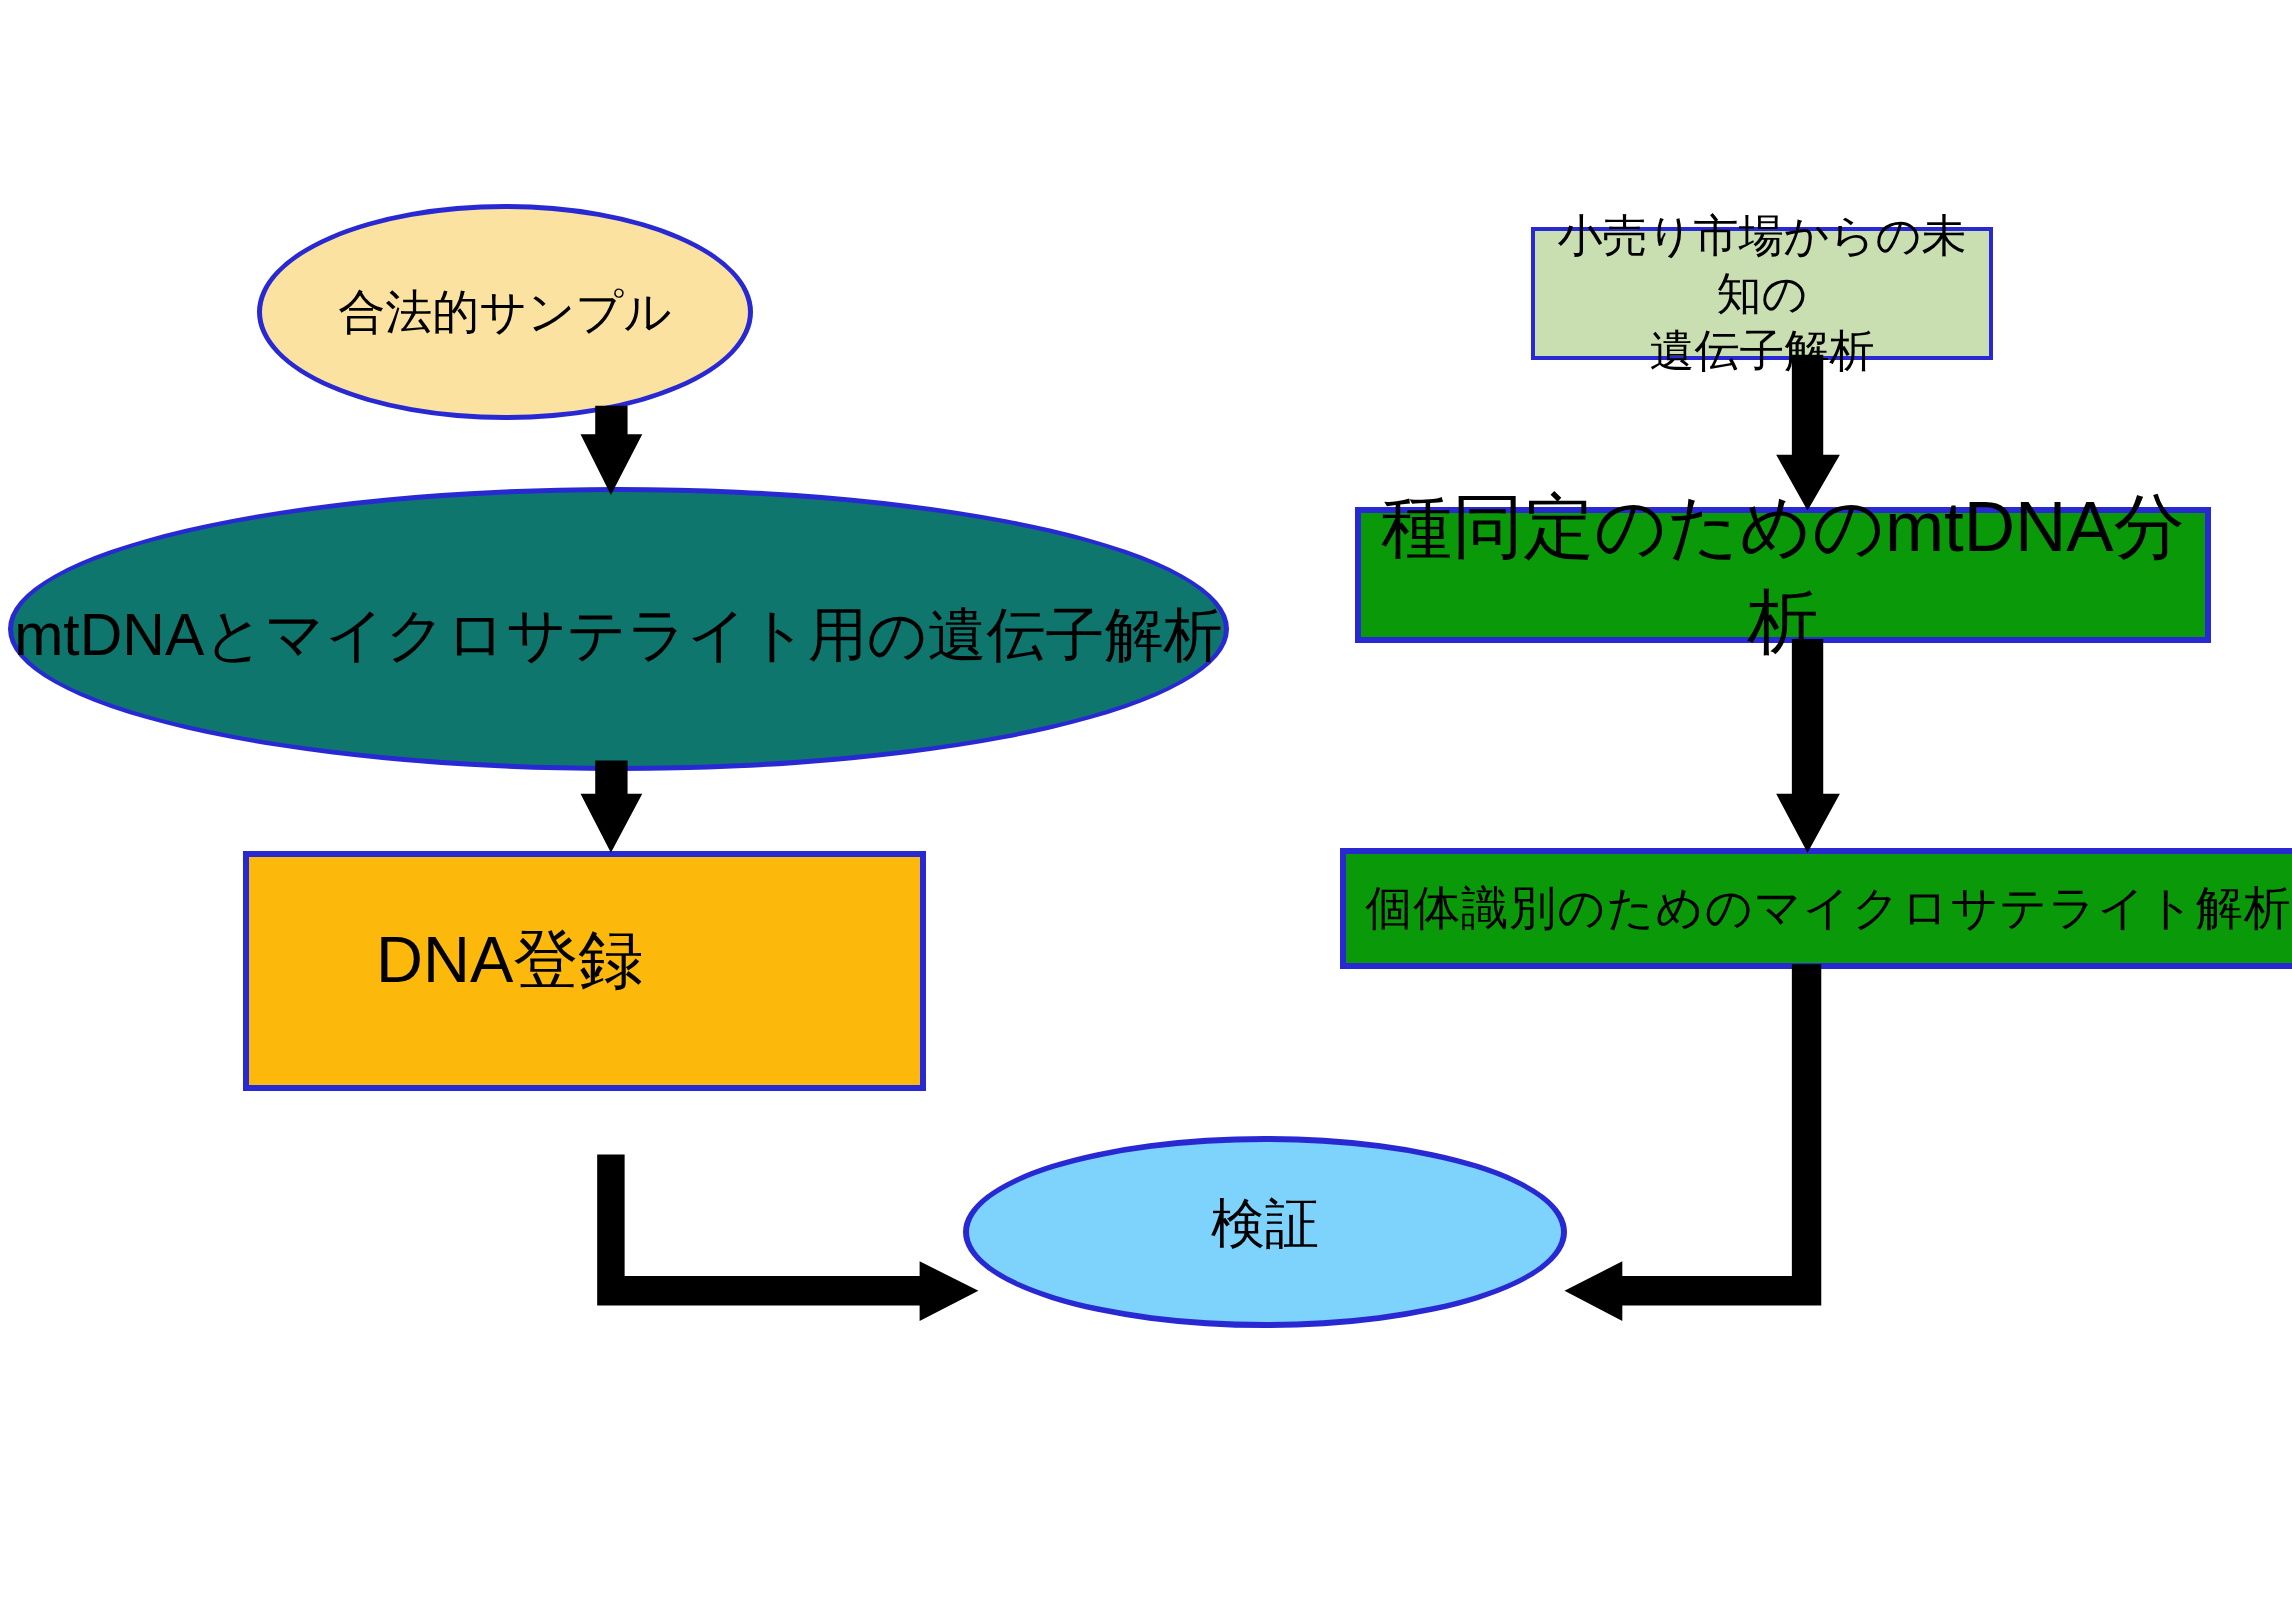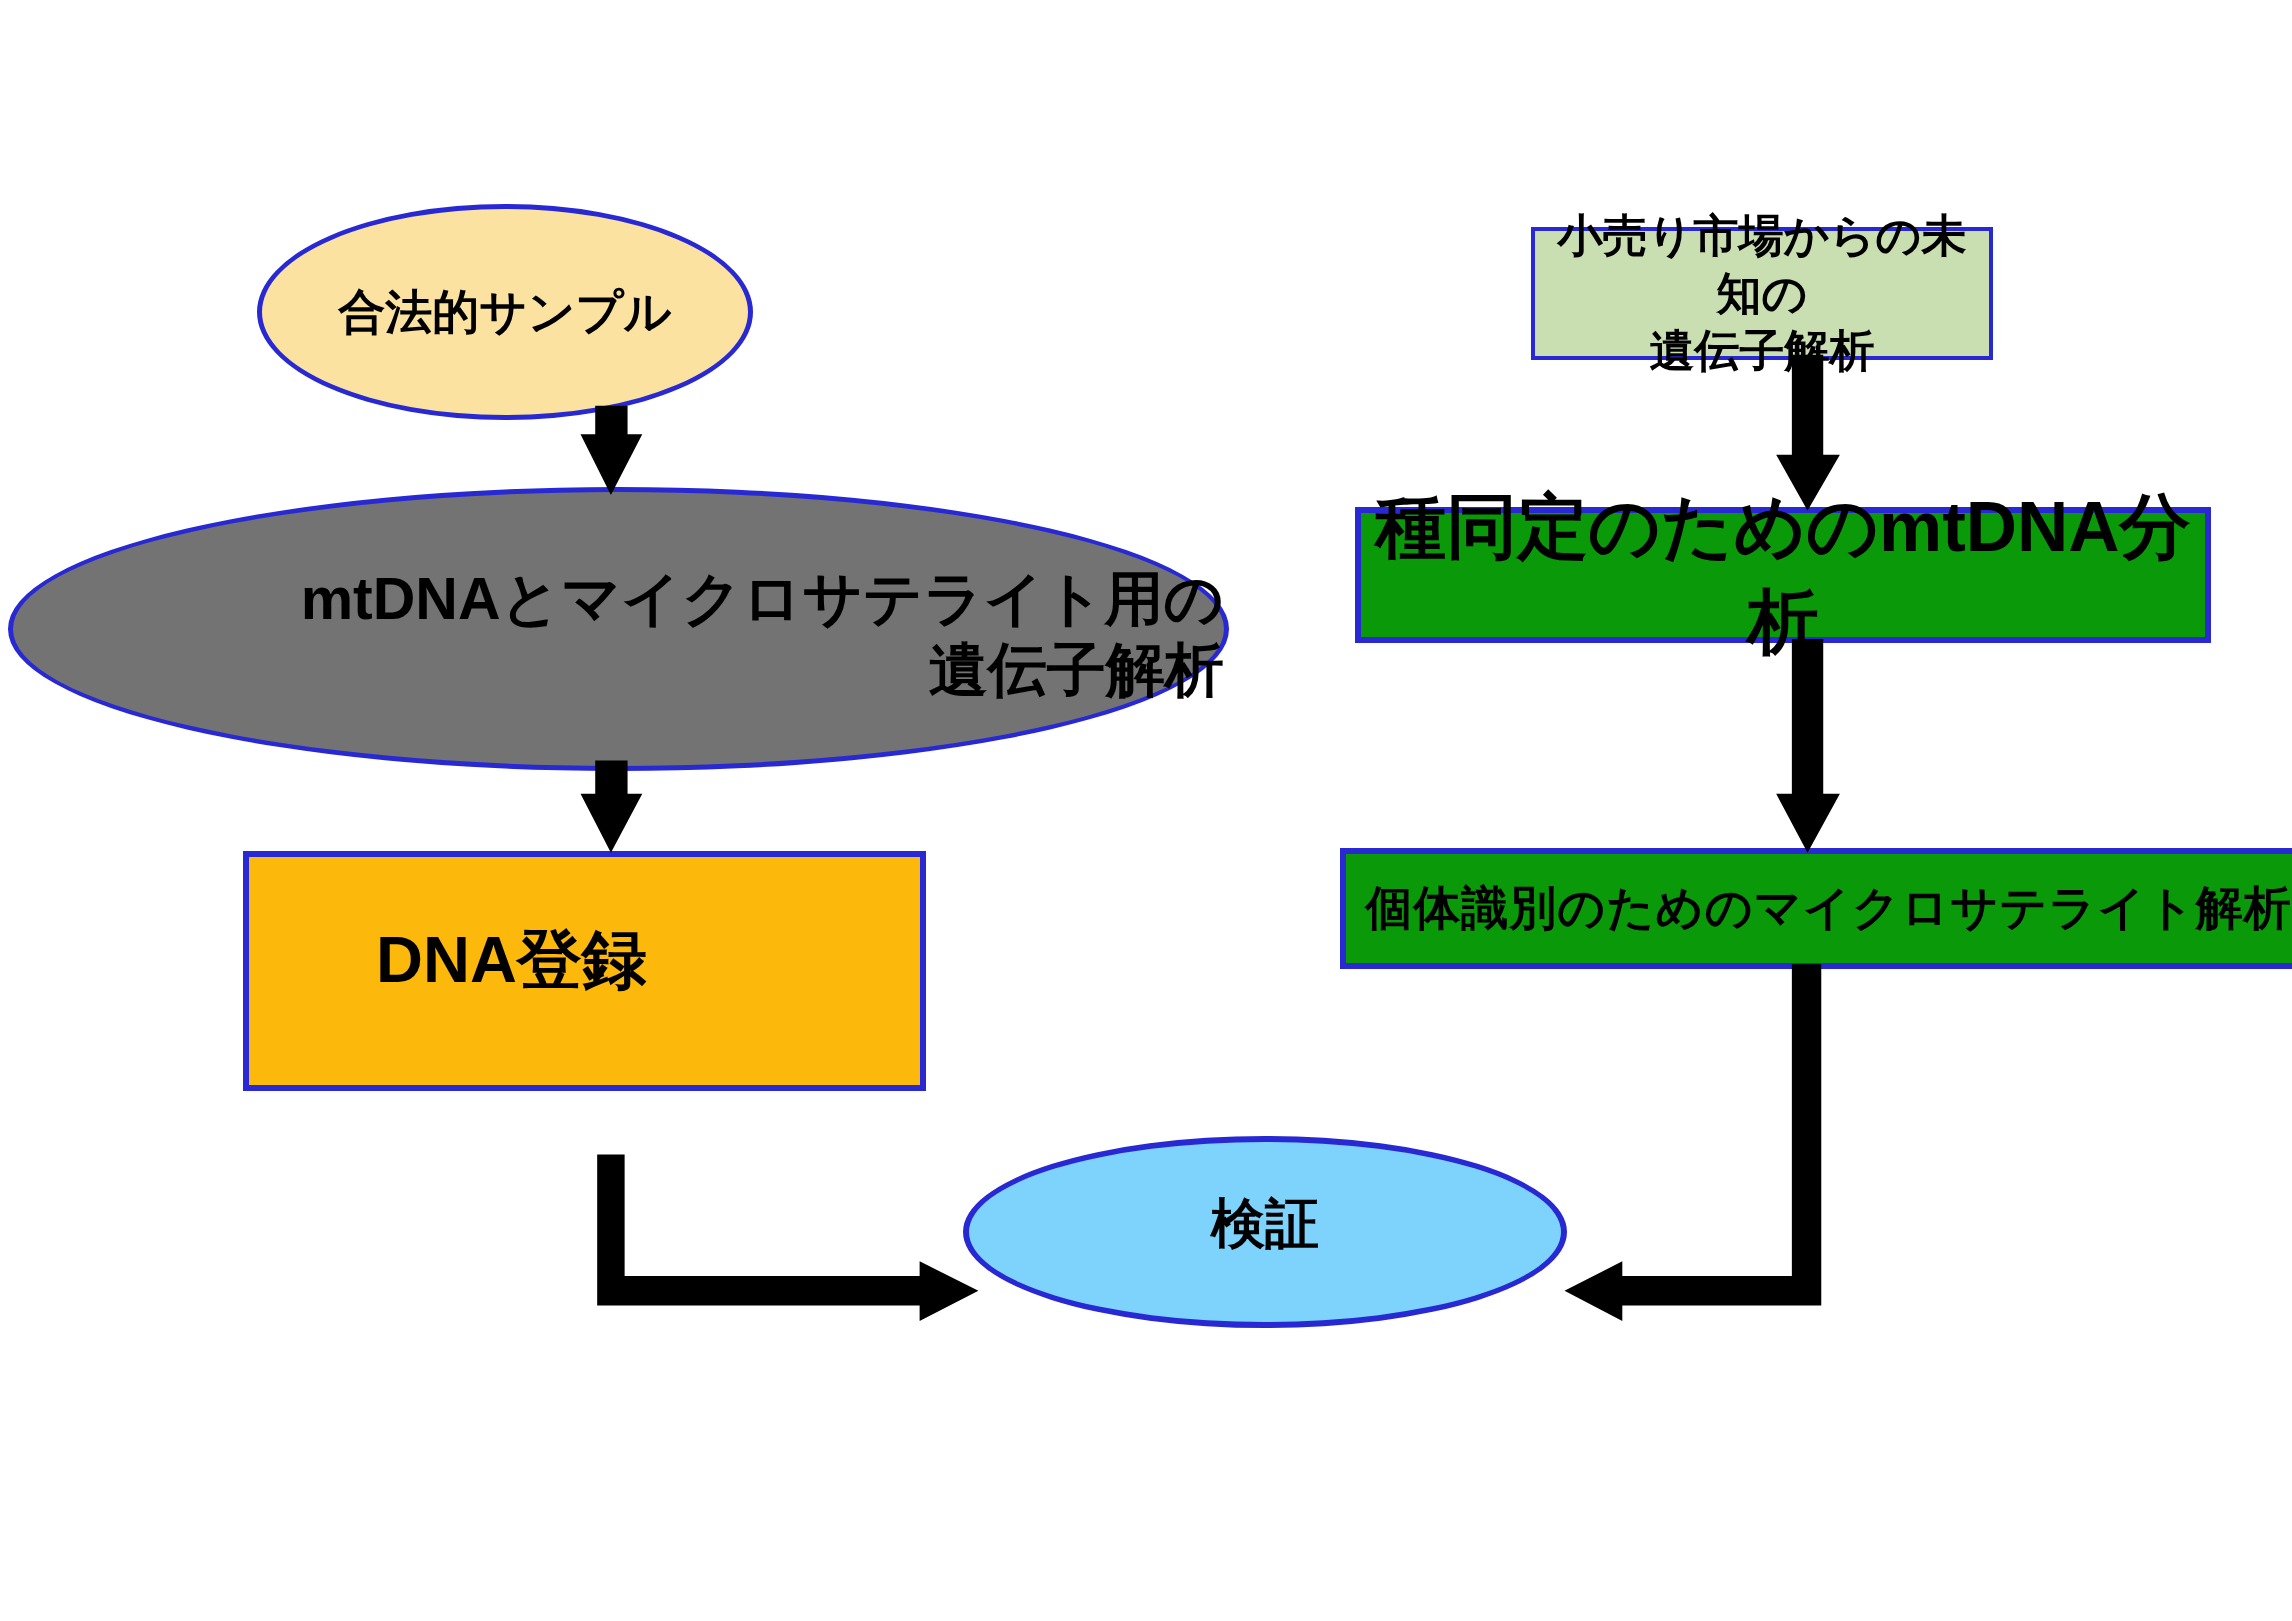--- a/index.html
+++ b/index.html
@@ -12,36 +12,34 @@
     overflow: hidden;
   }
   .node {
     position: absolute;
     box-sizing: border-box;
     display: flex;
     align-items: center;
     justify-content: center;
     text-align: center;
     color: #000000;
-    font-weight: bold;
+    font-weight: normal;
     z-index: 1;
   }
   .ellipse { border-radius: 50%; }
 
   .ellipse-legal {
     left: 257px; top: 204px; width: 496px; height: 216px;
     background: #FBE2A0; border: 5.9px solid #2929D4;
     font-size: 47px;
   }
   .ellipse-genetic {
     left: 7.8px; top: 487px; width: 1221px; height: 284px;
-    background: #737373; border: 5.9px solid #2929D4;
+    background: #0f766e; border: 5.9px solid #2929D4;
     font-size: 59px; line-height: 1.2; padding-top: 11.8px;
-    flex-direction: column;
-    align-items: flex-end;
   }
   .rect-registration {
     left: 243px; top: 851px; width: 683px; height: 240px;
     background: #FCB80B; border: 6.9px solid #2929D4;
     font-size: 65px;
     justify-content: flex-start; padding-left: 127px; padding-bottom: 21.6px;
   }
   .ellipse-verify {
     left: 963px; top: 1136px; width: 604px; height: 192px;
     background: #7dd3fc; border: 6.9px solid #2929D4;

